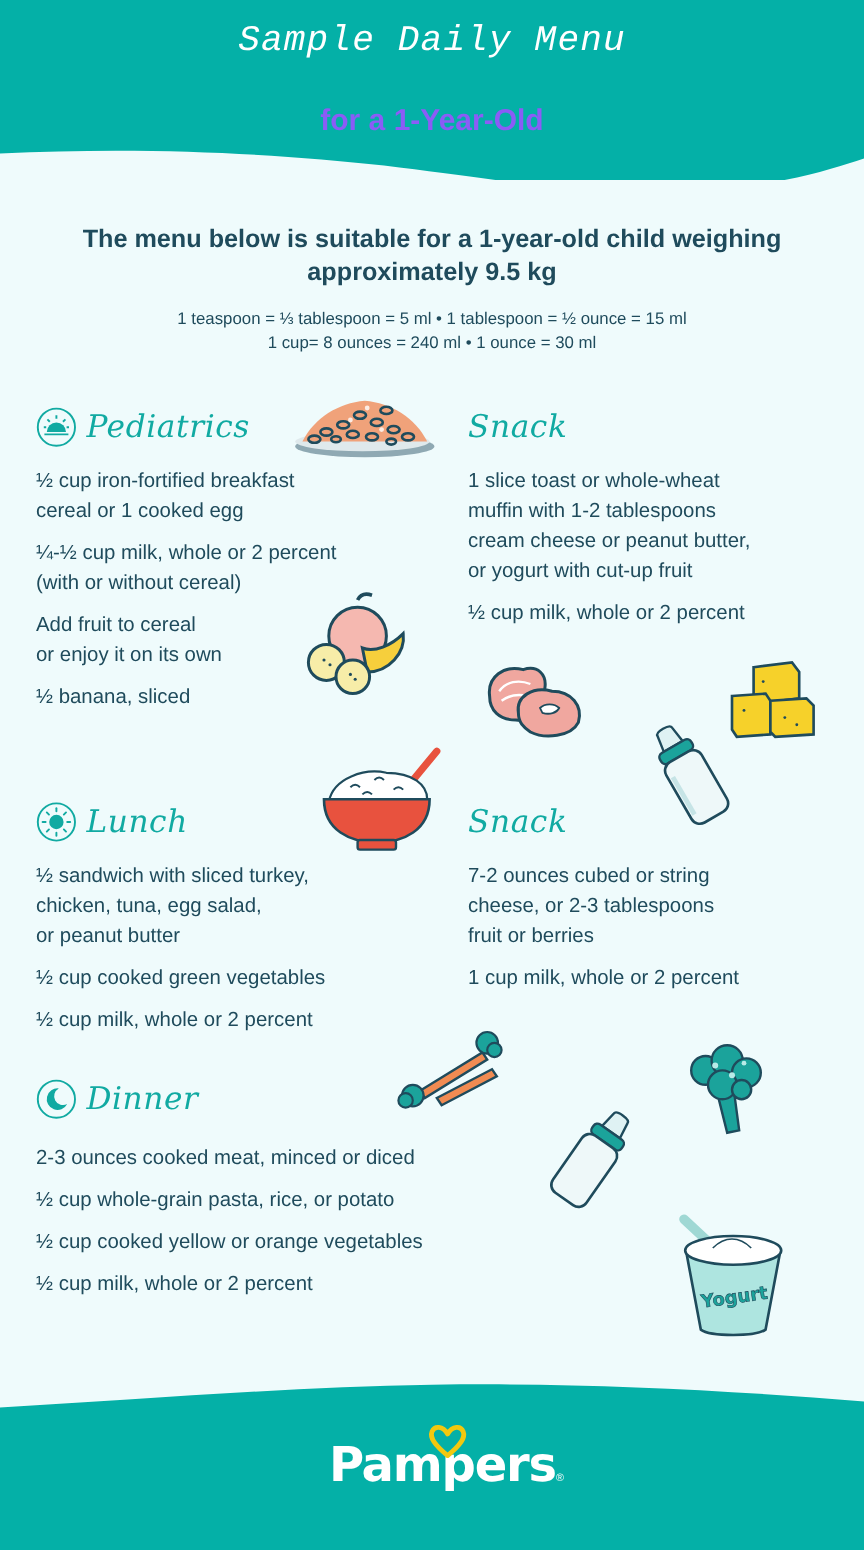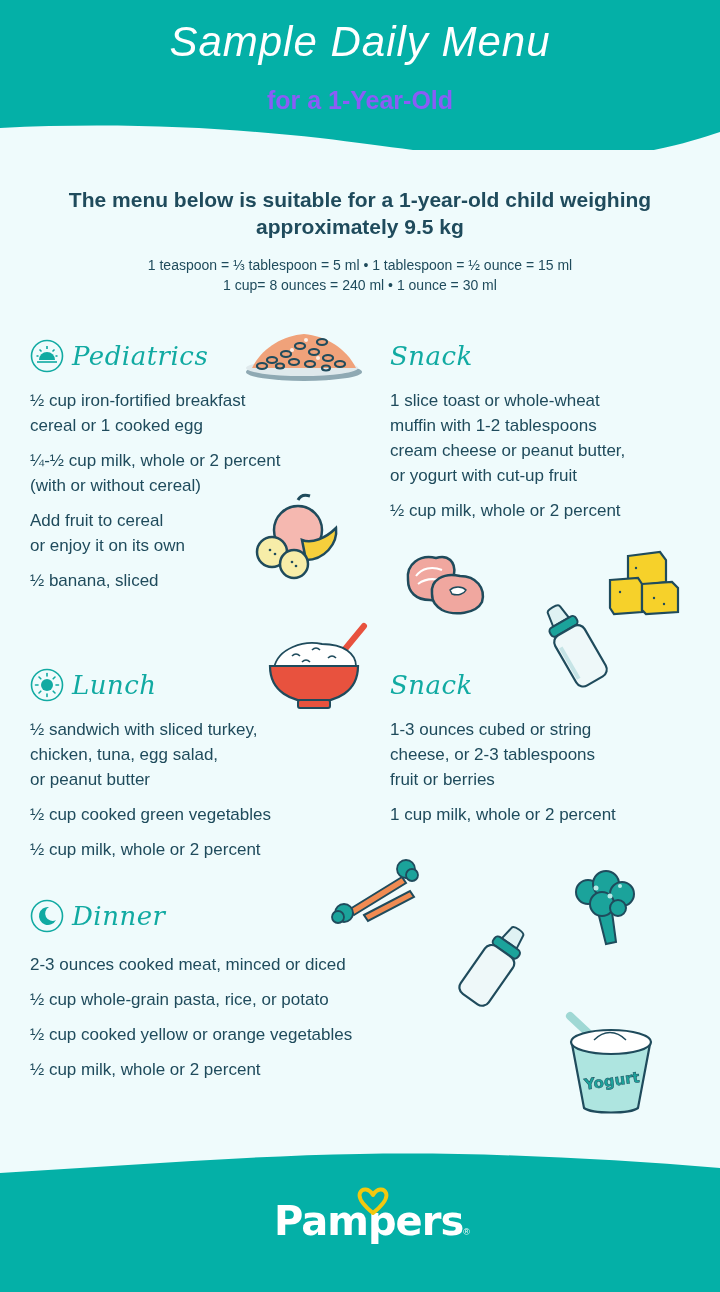--- a/index.html
+++ b/index.html
@@ -12,22 +12,22 @@
   }
   .page { position: relative; width: 720px; height: 1292px; }
 
   
   .header {
     position: absolute; left: 0; top: 0; width: 720px; height: 150px;
   }
   .header svg.bg { position: absolute; left: 0; top: 0; }
   .title-script {
     position: absolute; left: 0; top: 18px; width: 720px; text-align: center;
-    font-family: Liberation Sans, sans-serif; font-style: italic;
-    font-size: 42px; color: #ffffff; letter-spacing: 1px; font-weight: normal;
+    font-family: Liberation Mono, monospace; font-style: italic;
+    font-size: 30px; color: #ffffff; letter-spacing: 1px; font-weight: normal;
   }
   .title-sub {
     position: absolute; left: 0; top: 86px; width: 720px; text-align: center;
     font-size: 25px; font-weight: bold; color: #8b5cf6;
   }
 
   
   .intro {
     position: absolute; left: 60px; top: 186px; width: 600px; text-align: center;
   }
@@ -162,21 +162,21 @@
       <div class="item">½ cup cooked green vegetables</div>
       <div class="item">½ cup milk, whole or 2 percent</div>
     </div>
   </div>
 
   <div class="section" id="snack2">
     <div class="section-head">
       <span class="section-title">Snack</span>
     </div>
     <div class="items">
-      <div class="item">1-3 ounces cubed or string
+      <div class="item">7-2 ounces cubed or string
 cheese, or 2-3 tablespoons
 fruit or berries</div>
       <div class="item">1 cup milk, whole or 2 percent</div>
     </div>
   </div>
 
   <div class="section" id="dinner">
     <div class="section-head">
       <svg class="section-icon" viewBox="0 0 34 34">
         <circle cx="17" cy="17" r="15.5" fill="none" stroke="#11aaa2" stroke-width="1.6"></circle>

